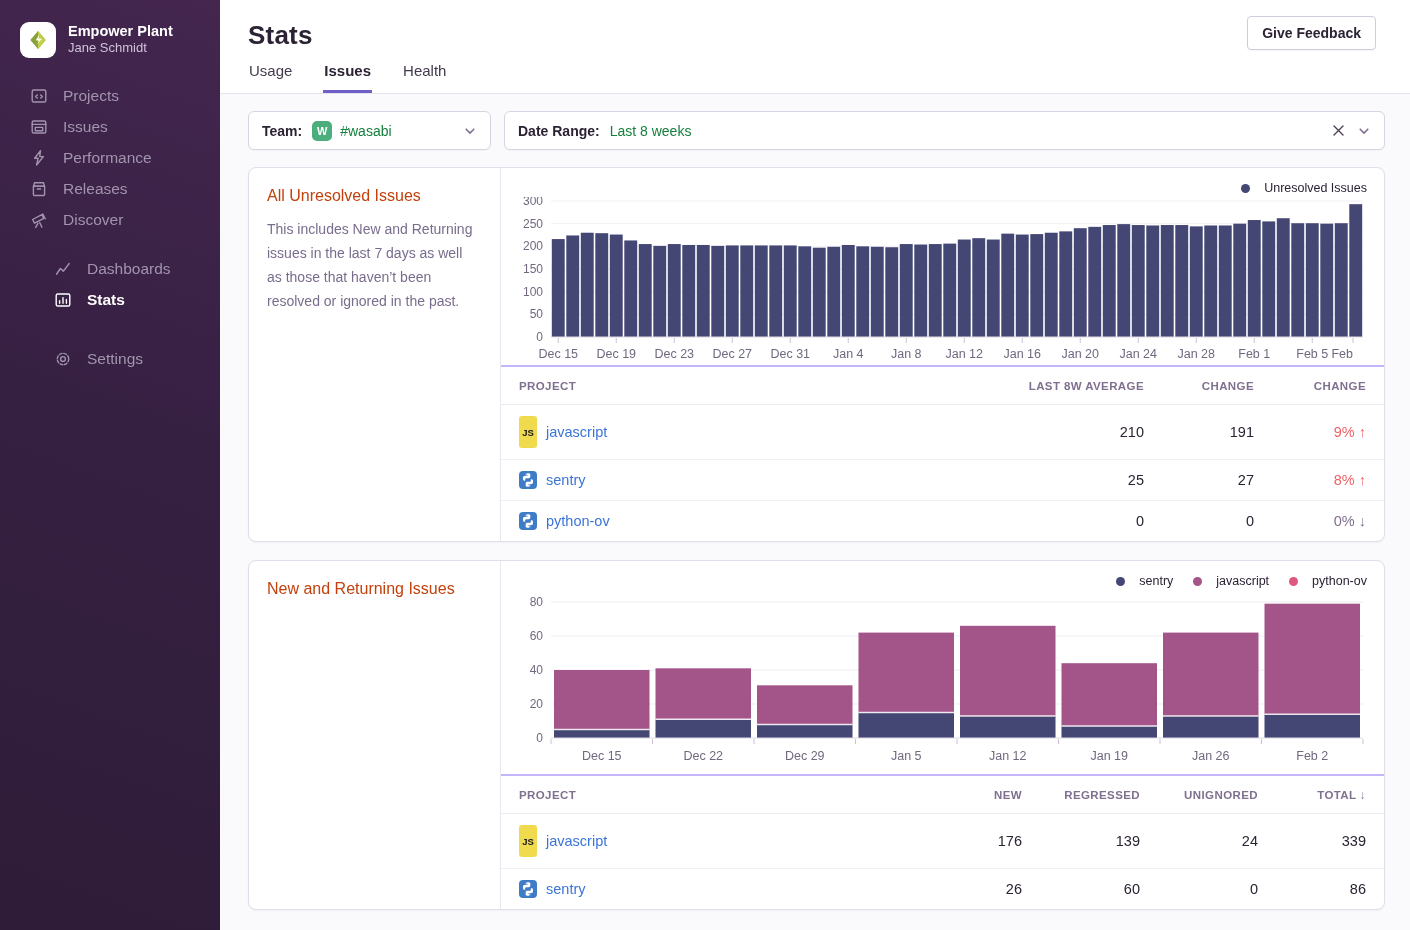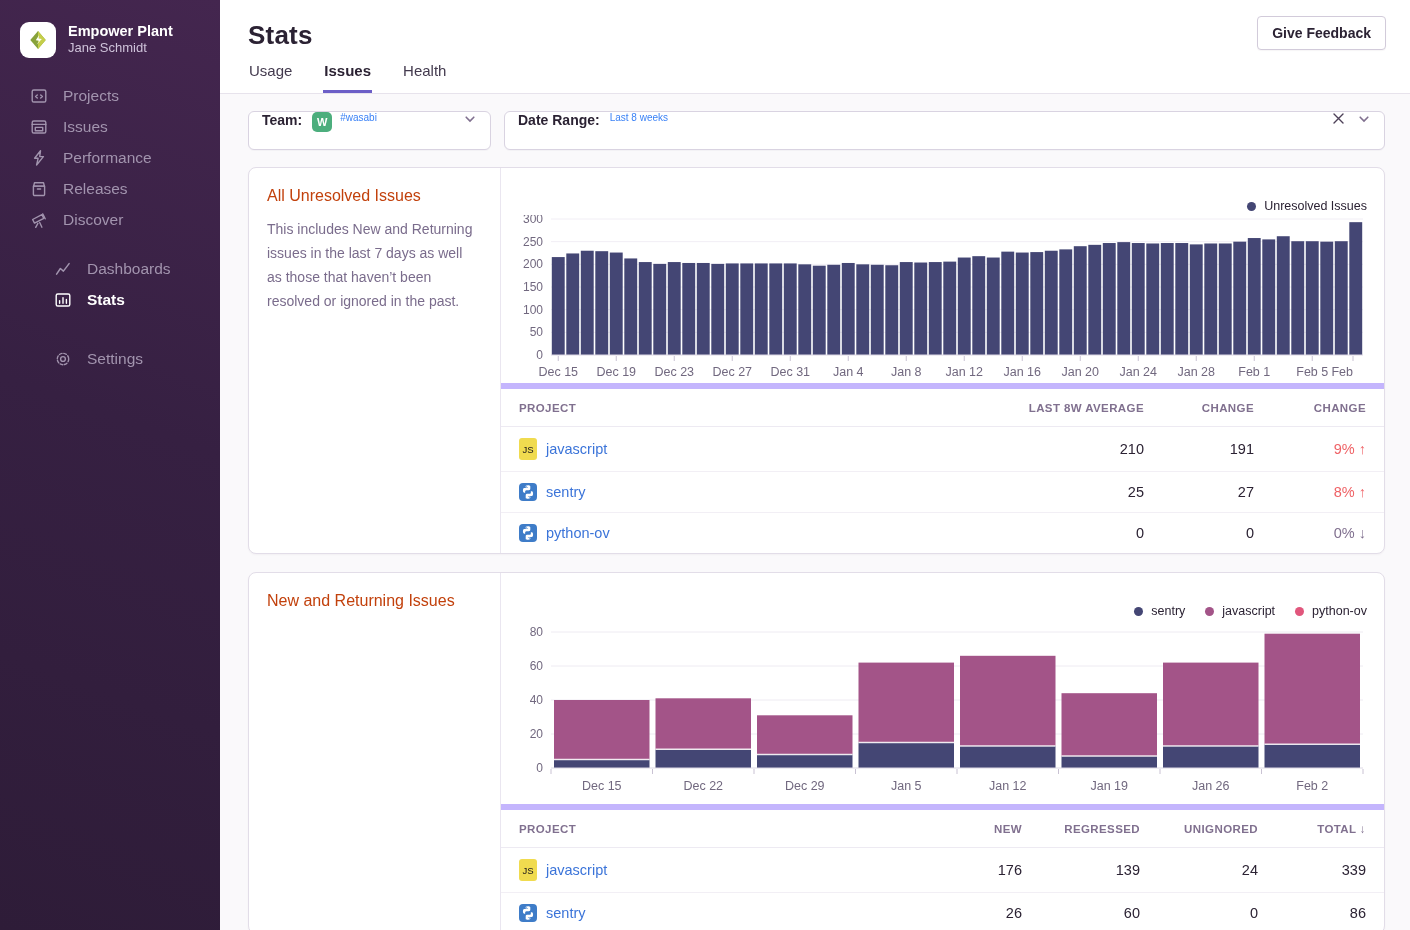--- a/index.html
+++ b/index.html
@@ -21,71 +21,71 @@
     color:#a294ae; font-size:15.5px; cursor:pointer; }
   .nav-item.active { color:#fff; font-weight:600; }
   .nav-item .icon { width:18px; height:18px; display:inline-flex; }
   .nav-item .icon svg { width:18px; height:18px; }
   .nav-section.last { margin-top:28px; }
 
   
   .main { flex:1; display:flex; flex-direction:column; min-width:0; }
   .topbar { background:#fff; padding:20px 26px 0 28px; border-bottom:1px solid #e7e3ec; position:relative; }
   .page-title { font-size:26px; font-weight:700; letter-spacing:.2px; color:#2b2233; }
-  .feedback-btn { position:absolute; top:16px; right:24px; background:#fff; border:1px solid #d2cbda;
+  .feedback-btn { position:absolute; top:16px; right:34px; background:#fff; border:1px solid #d2cbda;
     border-radius:4px; padding:8px 14px; font-size:14px; font-weight:600; color:#2b2233;
     box-shadow:0 1px 1px rgba(43,34,51,.04); cursor:pointer; font-family:inherit; }
   .tabs { display:flex; gap:30px; margin-top:11px; }
   .tab { font-size:15px; color:#433a4e; padding:0 1px 11px; cursor:pointer; border-bottom:3px solid transparent; }
   .tab.active { color:#2b2233; font-weight:600; border-bottom-color:#6c5fc7; }
 
   .content { flex:1; background:#faf9fb; padding:17px 25px 0 28px; overflow:hidden; }
 
   
   .filters { display:flex; gap:13px; margin-bottom:17px; }
   .fbox { background:#fff; border:1px solid #d9d3e1; border-radius:6px; height:39px;
-    display:flex; align-items:flex-start; padding:0 13px; box-shadow:0 1px 1px rgba(43,34,51,.03); cursor:pointer; }
+    display:flex; align-items:center; padding:0 13px; box-shadow:0 1px 1px rgba(43,34,51,.03); cursor:pointer; }
   .fbox .flabel { font-weight:700; font-size:14px; margin-right:10px; }
-  .fbox .fvalue { font-size:10px; color:#3b82f6; }
+  .fbox .fvalue { font-size:14px; color:#15803d; }
   .fbox.team { width:243px; }
   .fbox.date { flex:1; }
   .spacer { flex:1; }
   .avatar-w { width:20px; height:20px; border-radius:5px; background:#4cae7d; color:#fff;
     font-size:11px; font-weight:700; display:flex; align-items:center; justify-content:center; margin-right:8px; }
   .chev, .xicon { width:14px; height:14px; display:inline-flex; color:#80708f; }
   .xicon { margin-right:12px; width:13px; height:13px; color:#4d4158; }
 
   
   .panel { background:#fff; border:1px solid #e2dde8; border-radius:8px; display:flex;
     margin-bottom:18px; box-shadow:0 1px 2px rgba(43,34,51,.04); overflow:hidden; }
   .panel-left { width:252px; flex:0 0 252px; border-right:1px solid #eae6f0; padding:19px 20px 0 18px; }
   .panel-title { font-size:16px; color:#c2410c; }
   .panel-desc { margin-top:12px; font-size:14px; line-height:24px; color:#7a6c8c; }
   .panel-right { flex:1; min-width:0; display:flex; flex-direction:column; }
 
   .legend { display:flex; justify-content:flex-end; align-items:center; gap:20px;
     padding:13px 17px 2px 0; font-size:12.5px; color:#2b2233; }
-  .legend-item { display:flex; align-items:center; gap:8px; cursor:pointer;margin-top:18px; }
+  .legend-item { display:flex; align-items:center; gap:14px; cursor:pointer; }
   .legend-dot { width:9px; height:9px; border-radius:50%; }
 
   .chart-svg { display:block; margin:0 0 2px 6px; }
 
   
   table.stats { width:100%; border-collapse:collapse; font-size:14.5px; }
-  table.stats th { border-top:6px solid #c4b5fd; border-bottom:1px solid #edeaf2;
+  table.stats th { border-top:2px solid #c4b5fd; border-bottom:1px solid #edeaf2;
     color:#80708f; font-size:11.5px; font-weight:700; letter-spacing:.4px; text-align:right;
     padding:13px 18px 12px; white-space:nowrap; cursor:pointer; }
   table.stats th:first-child { text-align:left; }
   table.stats td { padding:11px 18px; text-align:right; border-top:1px solid #f2eff5; color:#2b2233; }
   table.stats tr:first-child td { border-top:none; }
   table.stats td:first-child { text-align:left; }
   .proj-cell { display:flex; align-items:center; gap:9px; }
   .proj-link { color:#3b74d9; text-decoration:none; cursor:pointer; }
-  .js-badge { width:18px; height:22px; border-radius:3px; background:#f0db4f; color:#16141a;
-    font-size:9.5px; font-weight:400; display:flex; align-items:center; justify-content:center; }
+  .js-badge { width:18px; height:32px; border-radius:3px; background:#f0db4f; color:#16141a;
+    font-size:9.5px; font-weight:700; display:flex; align-items:center; justify-content:center; }
   .py-badge { width:18px; height:18px; display:inline-flex; }
   #table-0 th:nth-child(2){width:180px} #table-0 th:nth-child(3){width:110px} #table-0 th:nth-child(4){width:112px}
   #table-1 th:nth-child(2){width:105px} #table-1 th:nth-child(3){width:118px}
   #table-1 th:nth-child(4){width:118px} #table-1 th:nth-child(5){width:108px}
 </style>
 </head>
 <body>
 
 <div class="app">
 

